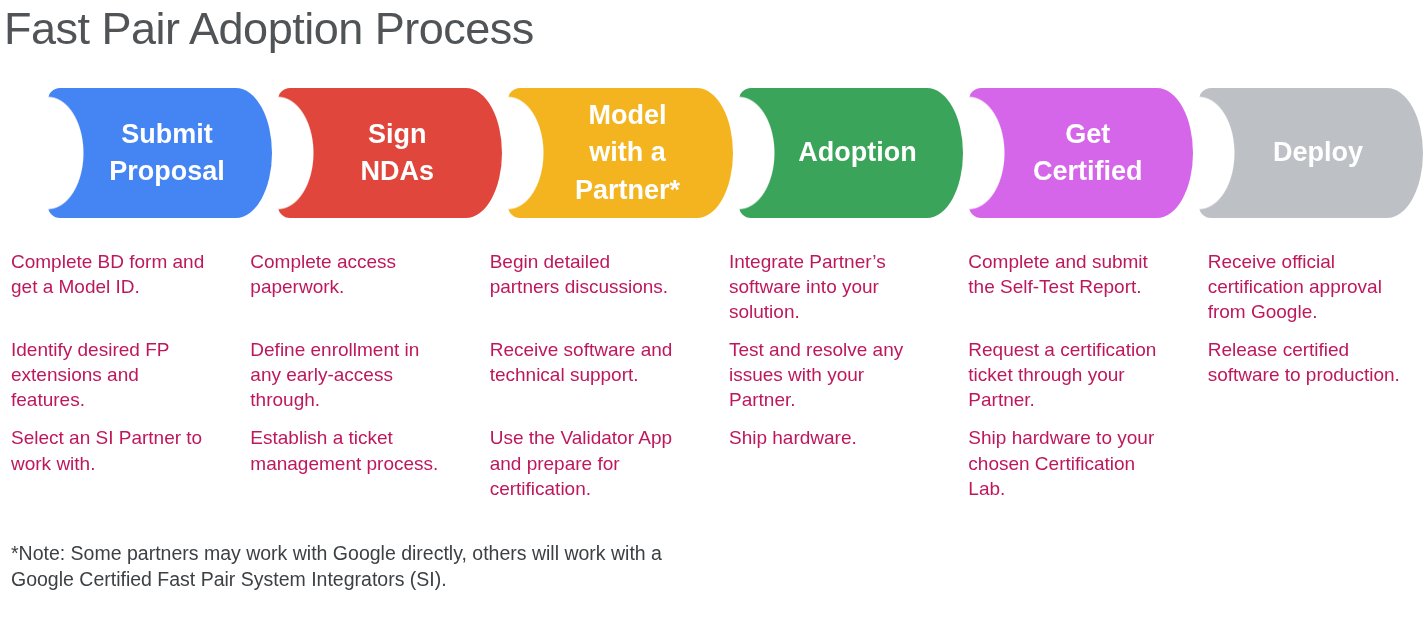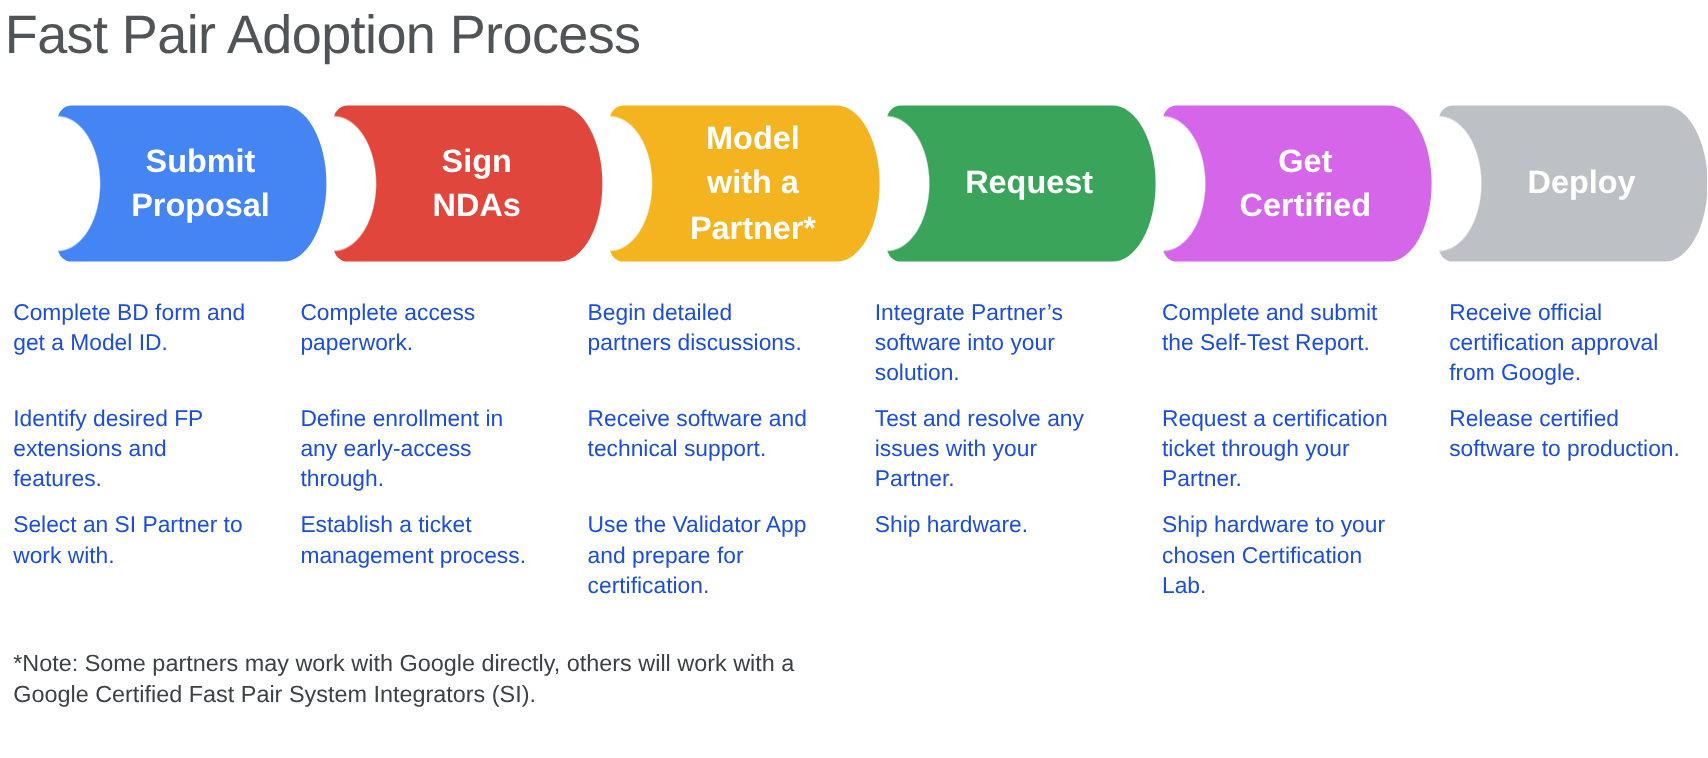--- a/index.html
+++ b/index.html
@@ -41,21 +41,21 @@
   }
   .step-label{white-space:pre-line;padding-left:14px;}
 
   
   .grid{
     display:grid;
     grid-template-columns:repeat(6,1fr);
     column-gap:6px;
     row-gap:36px;
     margin-top:31px;
-    color:#1d4ed8;
+    color:#be185d;
     font-size:19px;
     line-height:1.32;
     gap:13px;
   }
   .cell{padding:0 20px 0 11px;}
 
   .note{
     margin:40px 0 0 11px;
     max-width:720px;
     font-size:19.5px;
@@ -79,21 +79,21 @@
     <div class="step" style="--c: #E0463C;">
       <span class="step-label">Sign
 NDAs</span>
     </div>
     <div class="step" style="--c: #F3B41F;">
       <span class="step-label">Model
 with a
 Partner*</span>
     </div>
     <div class="step" style="--c: #39A45A;">
-      <span class="step-label">Request</span>
+      <span class="step-label">Adoption</span>
     </div>
     <div class="step" style="--c: #D566EA;">
       <span class="step-label">Get
 Certified</span>
     </div>
     <div class="step" style="--c: #BDC1C6;">
       <span class="step-label">Deploy</span>
     </div>
   </div>
 

